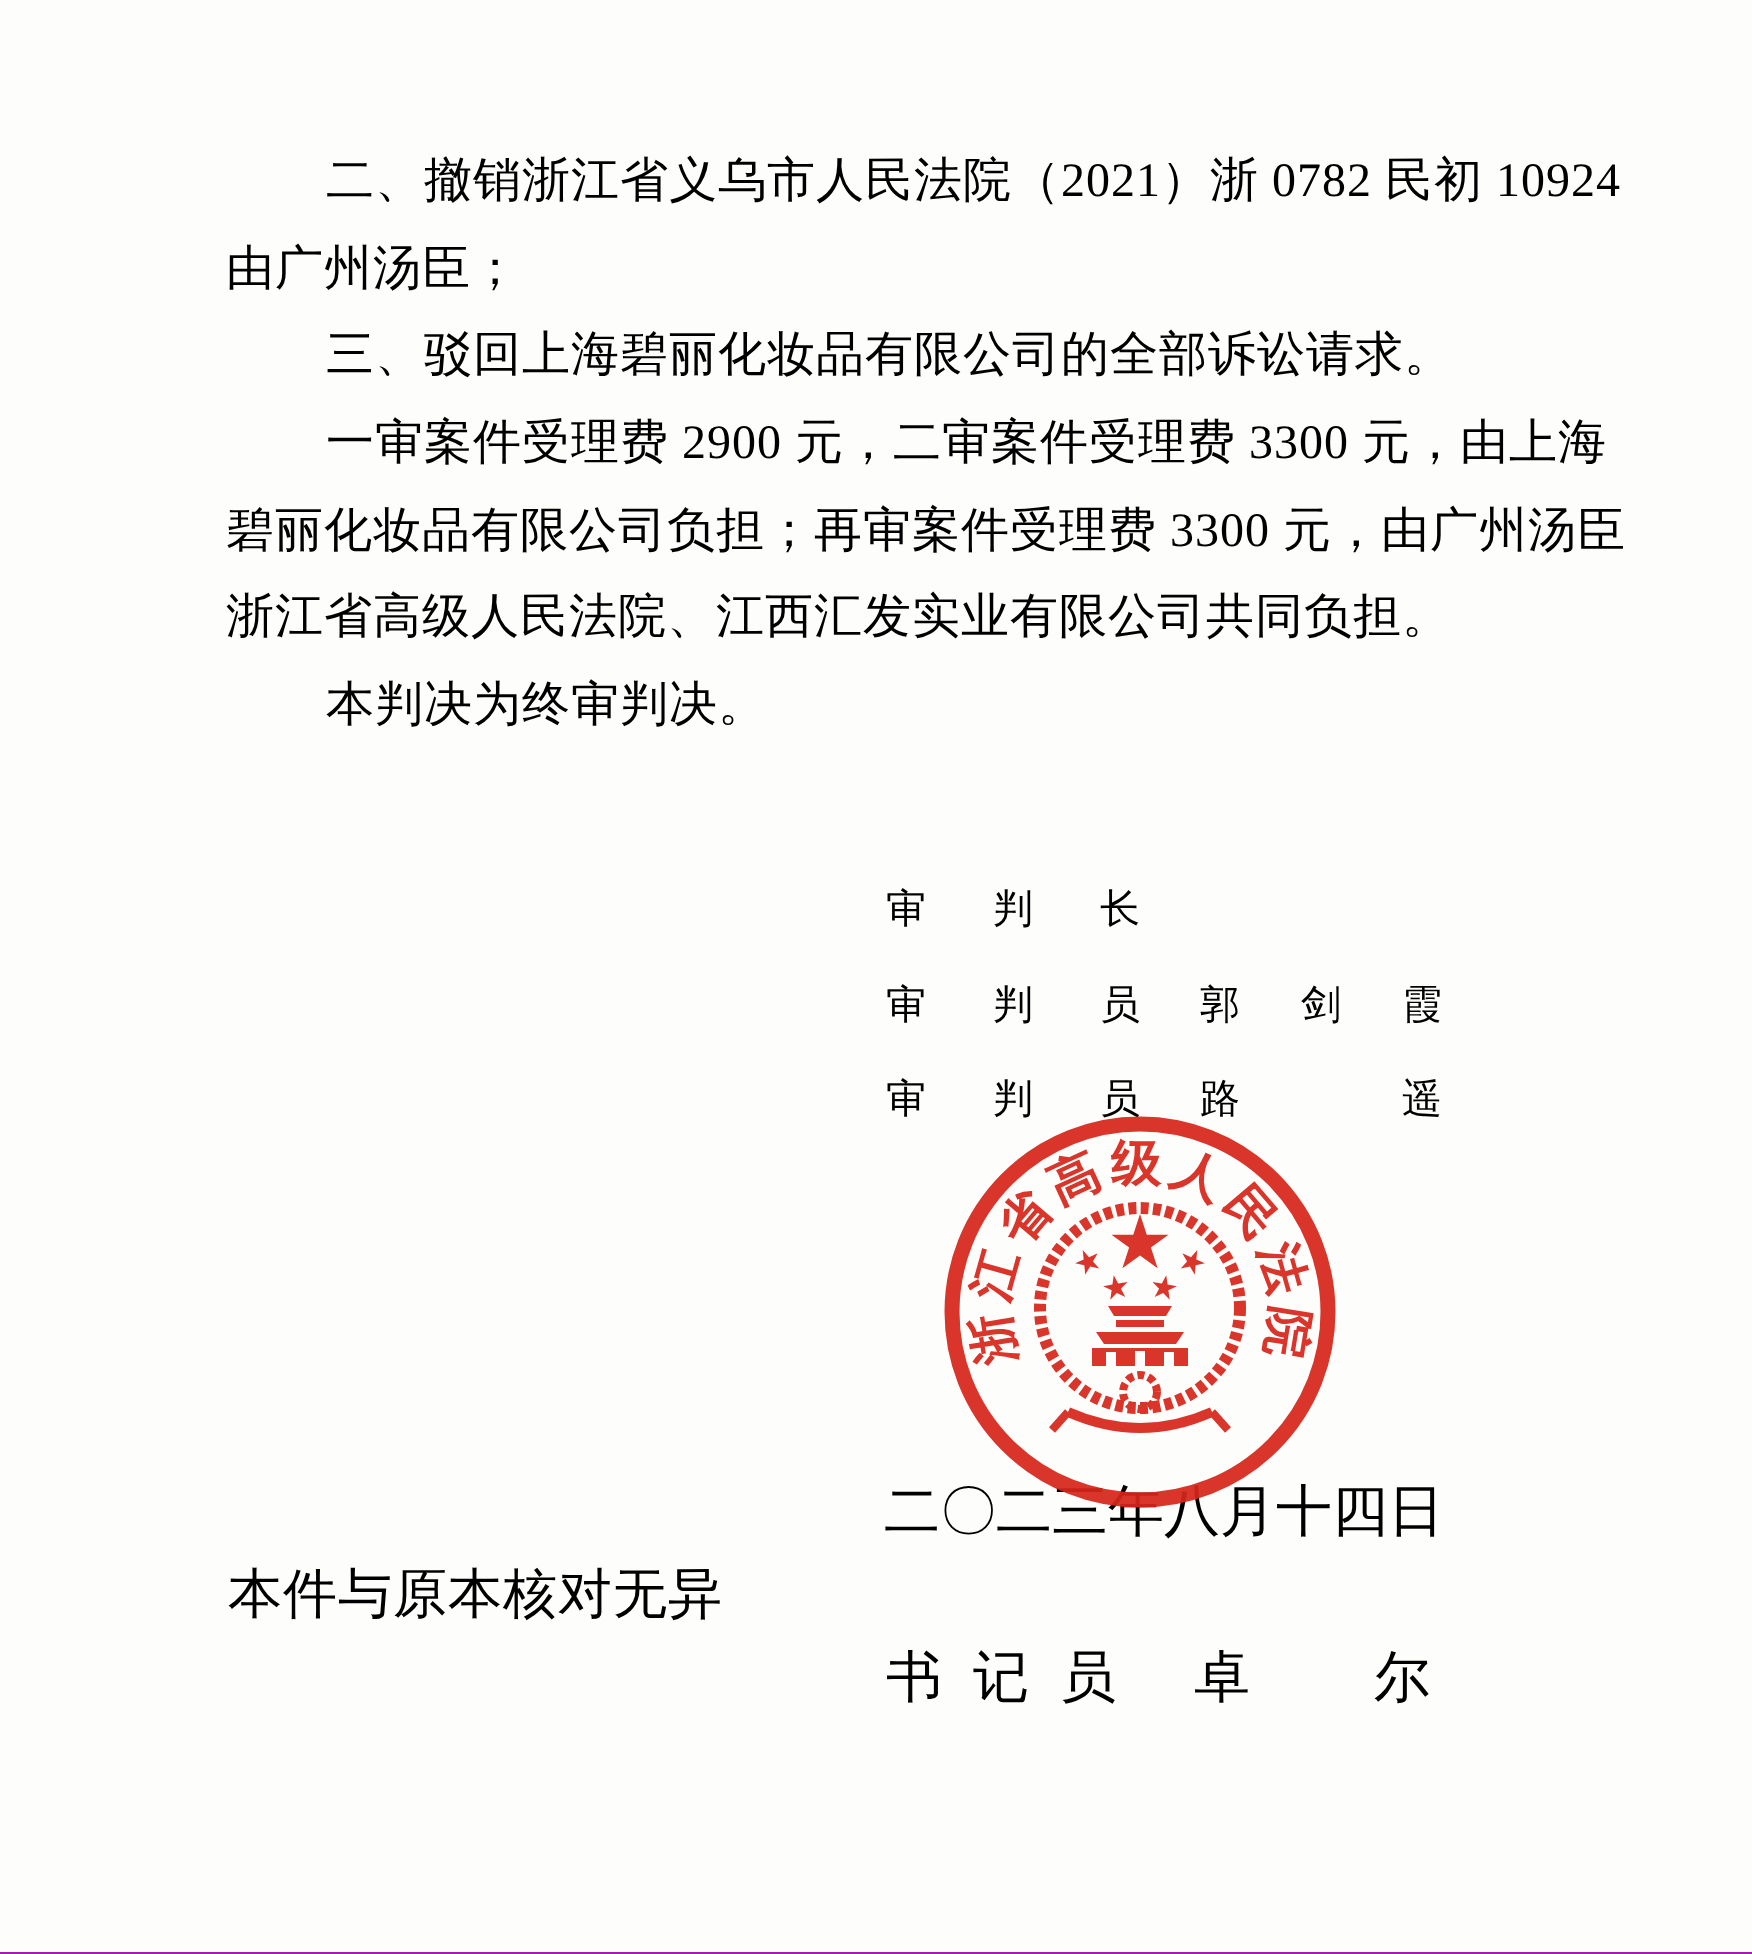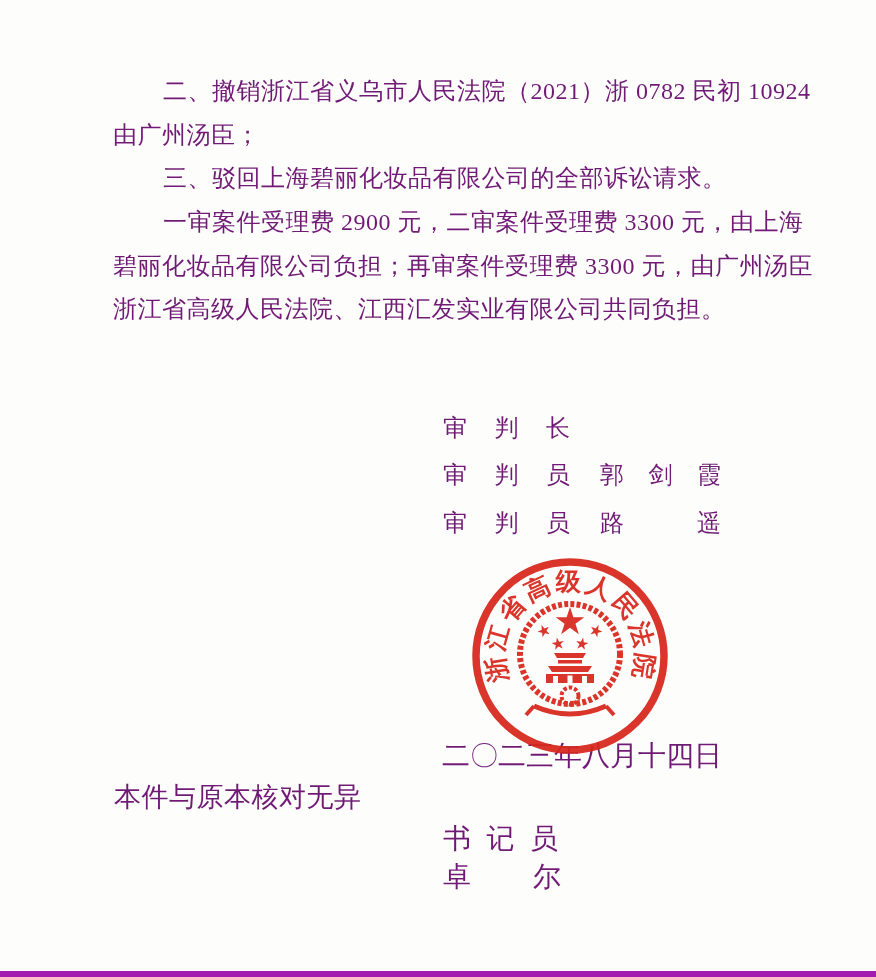--- a/index.html
+++ b/index.html
@@ -3,60 +3,61 @@
 <meta charset="utf-8">
 <style>
   * { margin:0; padding:0; box-sizing:border-box; }
   html,body { background:#ffffff; }
   .page {
     position:relative;
     width:876px; height:977px;
     background:#fdfdfc;
     overflow:hidden;
     font-family:"Liberation Serif","DejaVu Serif",serif;
-    color:#701a75;
-    border-bottom:6px solid #a21caf;
+    color:#000000;
+    border-bottom:1px solid #a21caf;
   }
   
   .body-text {
     position:absolute; left:113px; top:70px; width:690px;
     font-size:24px; line-height:43.7px; letter-spacing:0.5px;
     white-space:nowrap;
   }
   .line { height:43.7px; }
   .line.indent { text-indent:50px; }
   
-  .signatures { position:absolute; left:443px; top:404px; font-size:24px; }
+  .signatures { position:absolute; left:443px; top:431px; font-size:20px; }
   .sig-row { display:flex; justify-content:space-between; width:278px; height:47.6px; align-items:center; }
   .sig-role { display:block; width:127px; text-align:justify; text-align-last:justify; }
   .sig-name { display:block; width:121px; text-align:justify; text-align-last:justify; }
   
   .seal { position:absolute; left:470px; top:556px; width:200px; height:200px; z-index:2; }
   .seal svg { opacity:0.93; }
   
   .date { position:absolute; left:442px; top:737px; font-size:28px; z-index:1; }
   
   .verify { position:absolute; left:114px; top:779px; font-size:27px; letter-spacing:0.5px; }
   
-  .clerk-row { position:absolute; left:443px; top:820px; width:272px; display:flex; justify-content:space-between; font-size:28px;flex-direction:column; }
+  .clerk-row { position:absolute; left:443px; top:820px; width:272px; display:flex; justify-content:space-between; font-size:28px; }
   .clerk-role { display:block; width:115px; text-align:justify; text-align-last:justify; }
   .clerk-name { display:block; width:118px; text-align:justify; text-align-last:justify; }
 </style>
 </head>
 <body>
 
 <div class="page">
 
   <section class="body-text">
     <div class="line indent">二、撤销浙江省义乌市人民法院（2021）浙 0782 民初 10924</div>
     <div class="line">由广州汤臣；</div>
     <div class="line indent">三、驳回上海碧丽化妆品有限公司的全部诉讼请求。</div>
     <div class="line indent">一审案件受理费 2900 元，二审案件受理费 3300 元，由上海</div>
     <div class="line">碧丽化妆品有限公司负担；再审案件受理费 3300 元，由广州汤臣</div>
     <div class="line">浙江省高级人民法院、江西汇发实业有限公司共同负担。</div>
+    <div class="line indent">本判决为终审判决。</div>
   </section>
 
   <section class="signatures">
     <div class="sig-row">
       <span class="sig-role">审判长</span>
     </div>
     <div class="sig-row">
       <span class="sig-role">审判员</span>
       <span class="sig-name">郭剑霞</span>
     </div>

